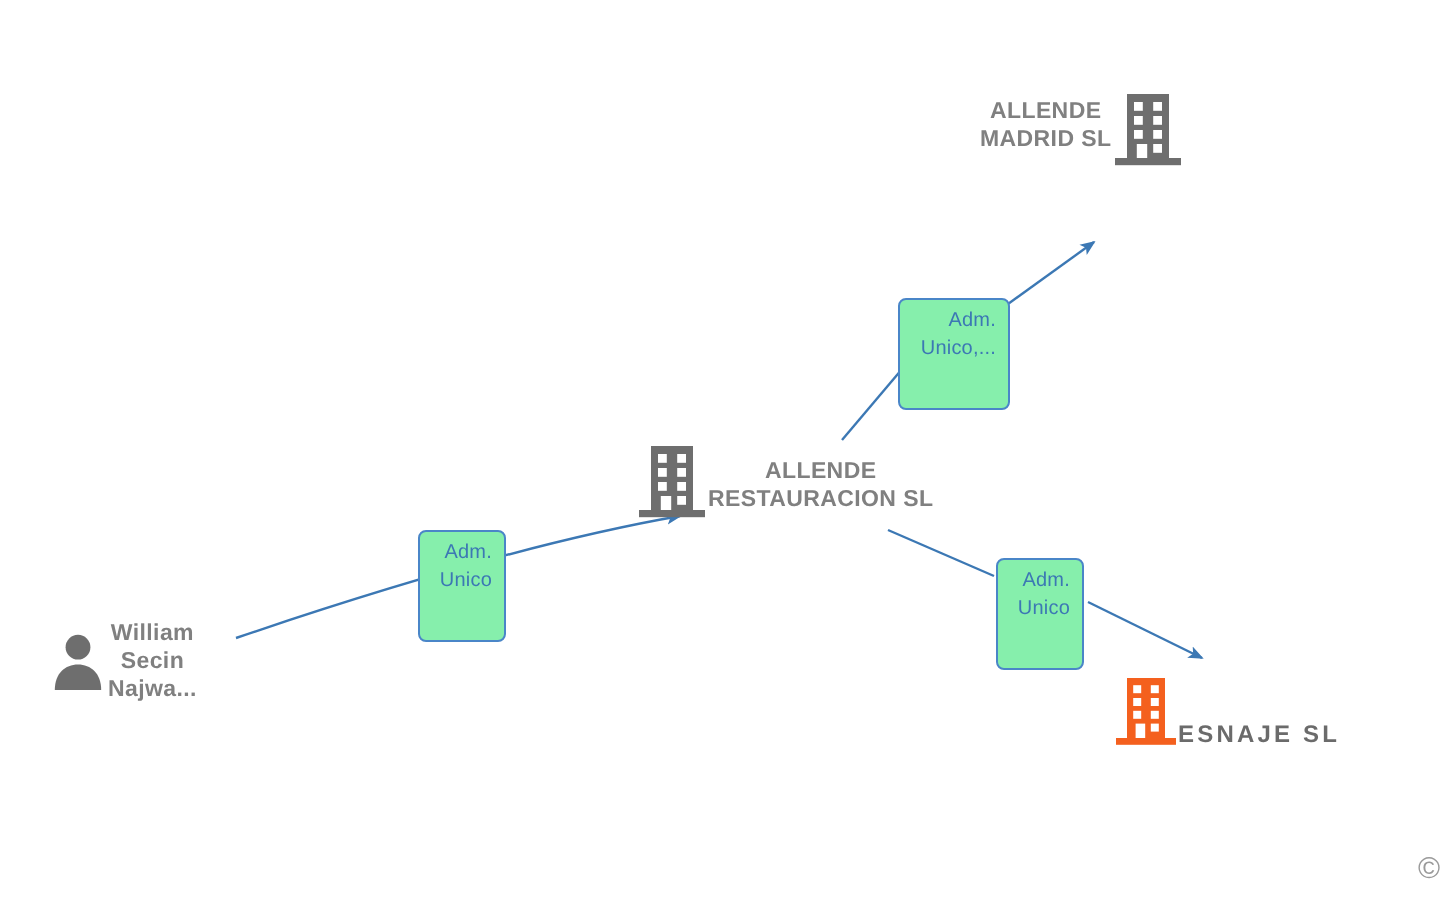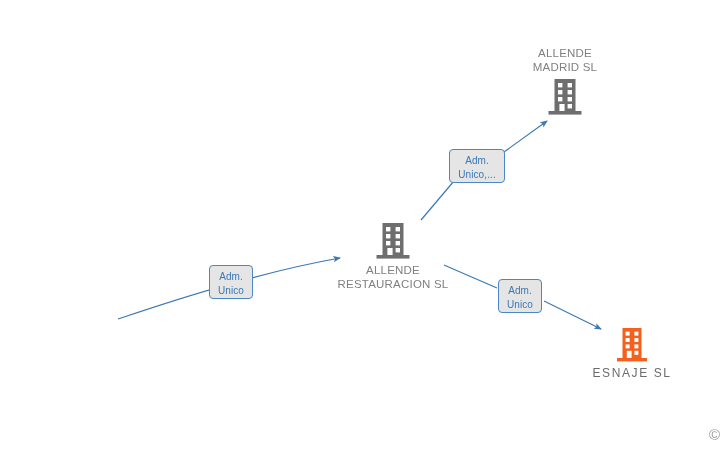--- a/index.html
+++ b/index.html
@@ -32,24 +32,25 @@
     top: 0;
     width: 728px;
     height: 450px;
     pointer-events: none;
   }
 
   
   .node {
     position: absolute;
     display: flex;
-    flex-direction: column;
+    flex-direction: row;
     align-items: center;
     width: 150px;
     margin-left: -75px;
+    font-weight: bold;
   }
   .node-icon {
     display: block;
     line-height: 0;
   }
   .node-label {
     text-align: center;
     font-size: 11.5px;
     line-height: 14px;
     color: #808080;
@@ -64,28 +65,28 @@
   .node-label.focal {
     color: #6b6b6b;
     letter-spacing: 1.6px;
     font-size: 12px;
   }
 
   
   .edge-label {
     position: absolute;
     box-sizing: border-box;
-    background: #e5e5e5;
+    background: #86efac;
     border: 1px solid #4a86c8;
     border-radius: 4px;
     color: #3c78b4;
     font-size: 10px;
     line-height: 14px;
-    padding: 4px 6px 0 6px;
-    text-align: center;
+    padding: 4px 6px 22px 6px;
+    text-align: right;
     white-space: pre-line;
     letter-spacing: 0.1px;
   }
 
   
   #watermark {
     position: absolute;
     right: 8px;
     bottom: 8px;
     display: flex;
@@ -127,20 +128,31 @@
 
     <path d="M421,220 L454,181" fill="none" stroke="#3c78b4" stroke-width="1.2"></path>
 
     <path d="M504,152 L547,121" fill="none" stroke="#3c78b4" stroke-width="1.2" marker-end="url(#arrowhead-blue)"></path>
 
     <path d="M444,265 L497,288" fill="none" stroke="#3c78b4" stroke-width="1.2"></path>
 
     <path d="M544,301 L601,329" fill="none" stroke="#3c78b4" stroke-width="1.2" marker-end="url(#arrowhead-blue)"></path>
   </svg>
 
+  <div class="node" style="left:99px; top:307px;">
+    <span class="node-icon">
+      <svg width="30" height="30" viewBox="0 0 30 30" aria-hidden="true">
+        <circle cx="15" cy="8.6" r="6.2" fill="#6e6e6e"></circle>
+        <path d="M3.4,30 C3.4,21.6 8.6,17.2 15,17.2 C21.4,17.2 26.6,21.6 26.6,30 Z" fill="#6e6e6e"></path>
+      </svg>
+    </span>
+    <span class="node-label">William
+Secin
+Najwa...</span>
+  </div>
 
   <div class="node" style="left:393px; top:222px;">
     <span class="node-icon">
       <svg width="36" height="38" viewBox="0 0 36 38" aria-hidden="true">
         <rect x="7.5" y="1" width="21" height="32" fill="#6e6e6e"></rect>
         <rect x="1.5" y="33" width="33" height="3.6" fill="#6e6e6e"></rect>
         <rect x="11" y="5" width="4.4" height="4.4" fill="#ffffff"></rect>
         <rect x="20.6" y="5" width="4.4" height="4.4" fill="#ffffff"></rect>
         <rect x="11" y="12" width="4.4" height="4.4" fill="#ffffff"></rect>
         <rect x="20.6" y="12" width="4.4" height="4.4" fill="#ffffff"></rect>
@@ -166,21 +178,21 @@
         <rect x="11" y="12" width="4.4" height="4.4" fill="#ffffff"></rect>
         <rect x="20.6" y="12" width="4.4" height="4.4" fill="#ffffff"></rect>
         <rect x="11" y="19" width="4.4" height="4.4" fill="#ffffff"></rect>
         <rect x="20.6" y="19" width="4.4" height="4.4" fill="#ffffff"></rect>
         <rect x="12.4" y="26" width="5.2" height="7" fill="#ffffff"></rect>
         <rect x="20.6" y="26" width="4.4" height="4.4" fill="#ffffff"></rect>
       </svg>
     </span>
   </div>
 
-  <div class="node" style="left:632px; top:327px;">
+  <div class="node" style="left:632px; top:338px;align-items:flex-end;">
     <span class="node-icon">
       <svg width="32" height="36" viewBox="0 0 32 36" aria-hidden="true">
         <rect x="6.5" y="1" width="19" height="30" fill="#f4601e"></rect>
         <rect x="1" y="31" width="30" height="3.4" fill="#f4601e"></rect>
         <rect x="9.6" y="4.6" width="4" height="4" fill="#ffffff"></rect>
         <rect x="18.4" y="4.6" width="4" height="4" fill="#ffffff"></rect>
         <rect x="9.6" y="11" width="4" height="4" fill="#ffffff"></rect>
         <rect x="18.4" y="11" width="4" height="4" fill="#ffffff"></rect>
         <rect x="9.6" y="17.4" width="4" height="4" fill="#ffffff"></rect>
         <rect x="18.4" y="17.4" width="4" height="4" fill="#ffffff"></rect>

